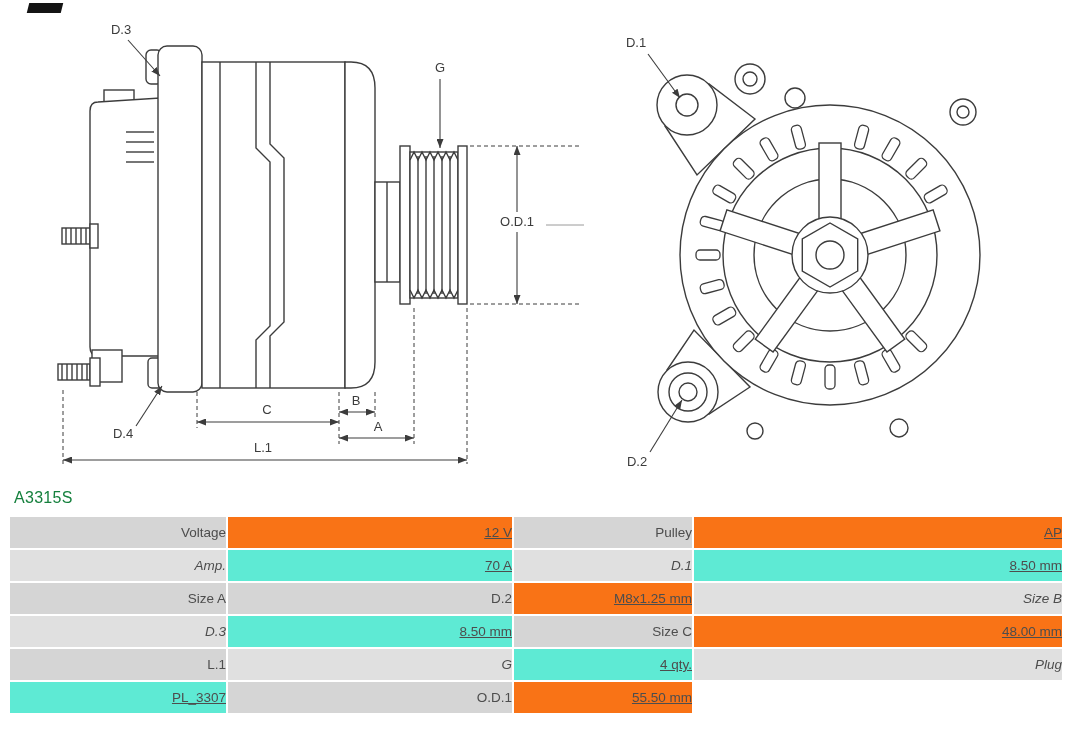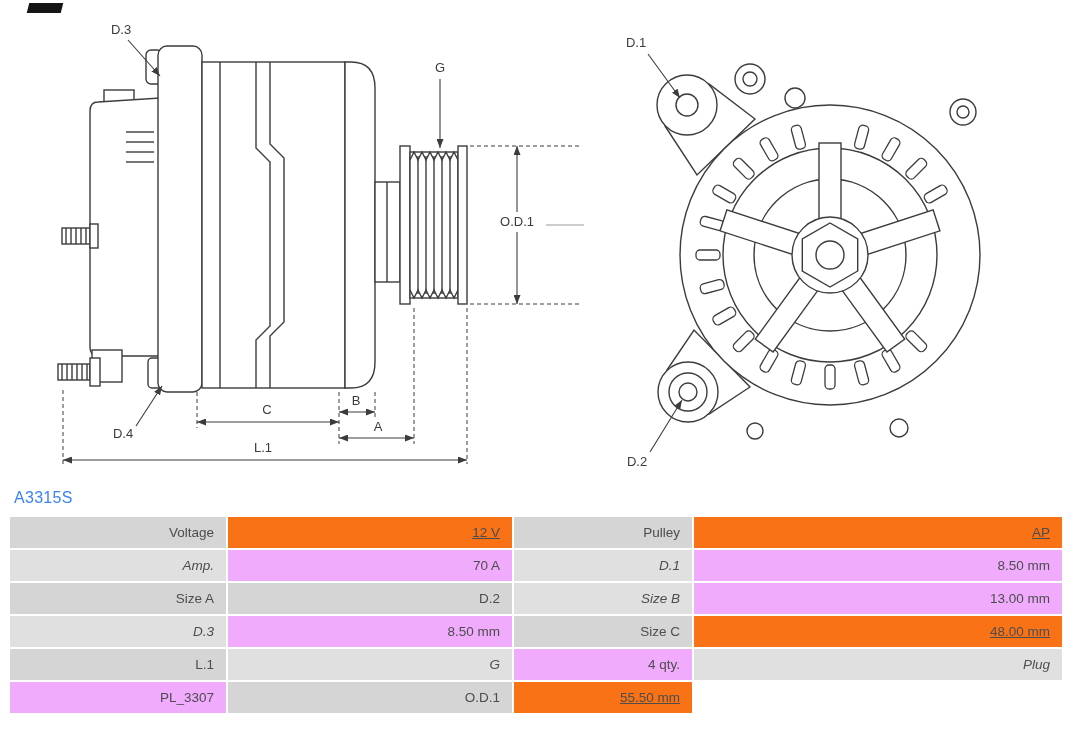--- a/index.html
+++ b/index.html
@@ -2,29 +2,29 @@
 <html><head>
 <meta charset="utf-8">
 <style>
   * { margin:0; padding:0; box-sizing:border-box; }
   html,body { width:1080px; height:753px; background:#ffffff;
     font-family:"Liberation Sans","DejaVu Sans",sans-serif; position:relative; overflow:hidden; }
   .logo-frag { position:absolute; left:28px; top:3px; width:34px; height:10px;
     background:#141414; transform:skewX(-14deg); }
   .diagram-wrap { position:absolute; left:0; top:0; width:1080px; height:482px; }
   .part-number { position:absolute; left:14px; top:489px; font-size:16px;
-    letter-spacing:.3px; color:#3b82f6; }
+    letter-spacing:.3px; color:#15803d; }
   .spec { position:absolute; left:10px; top:517px; width:1052px;
     display:grid; grid-template-columns:216px 284px 178px 368px;
     grid-auto-rows:31px; gap:2px; font-size:13.5px; color:#4d4d4d; }
-  .cell { line-height:31px; text-align:right; padding-right:12px; white-space:nowrap; }
+  .cell { line-height:31px; text-align:right; white-space:nowrap; }
   .la { background:#d5d5d5; }
   .va { background:#f97316;text-decoration:underline; }
   .lb { background:#e0e0e0;font-style:italic; }
-  .vb { background:#f0abfc; }
+  .vb { background:#5eead4;text-decoration:underline; }
   .blank { background:transparent; }
   svg text { font-family:"Liberation Sans","DejaVu Sans",sans-serif; font-size:13px; fill:#3c3c3c; }
 </style>
 </head>
 <body>
 
 <div class="logo-frag"></div>
 
 <div class="diagram-wrap">
 <svg id="tech-svg" width="1080" height="482" viewBox="0 0 1080 482">
@@ -231,23 +231,23 @@
   <div class="cell la">Pulley</div>
   <div class="cell va">AP</div>
 
   <div class="cell lb">Amp.</div>
   <div class="cell vb">70 A</div>
   <div class="cell lb">D.1</div>
   <div class="cell vb">8.50 mm</div>
 
   <div class="cell la">Size A</div>
   <div class="cell la">D.2</div>
+  <div class="cell va">M8x1.25 mm</div>
 
   <div class="cell lb">Size B</div>
-  <div class="cell vb">13.00 mm</div>
   <div class="cell lb">D.3</div>
   <div class="cell vb">8.50 mm</div>
 
   <div class="cell la">Size C</div>
   <div class="cell va">48.00 mm</div>
   <div class="cell la">L.1</div>
 
   <div class="cell lb">G</div>
   <div class="cell vb">4 qty.</div>
   <div class="cell lb">Plug</div>

